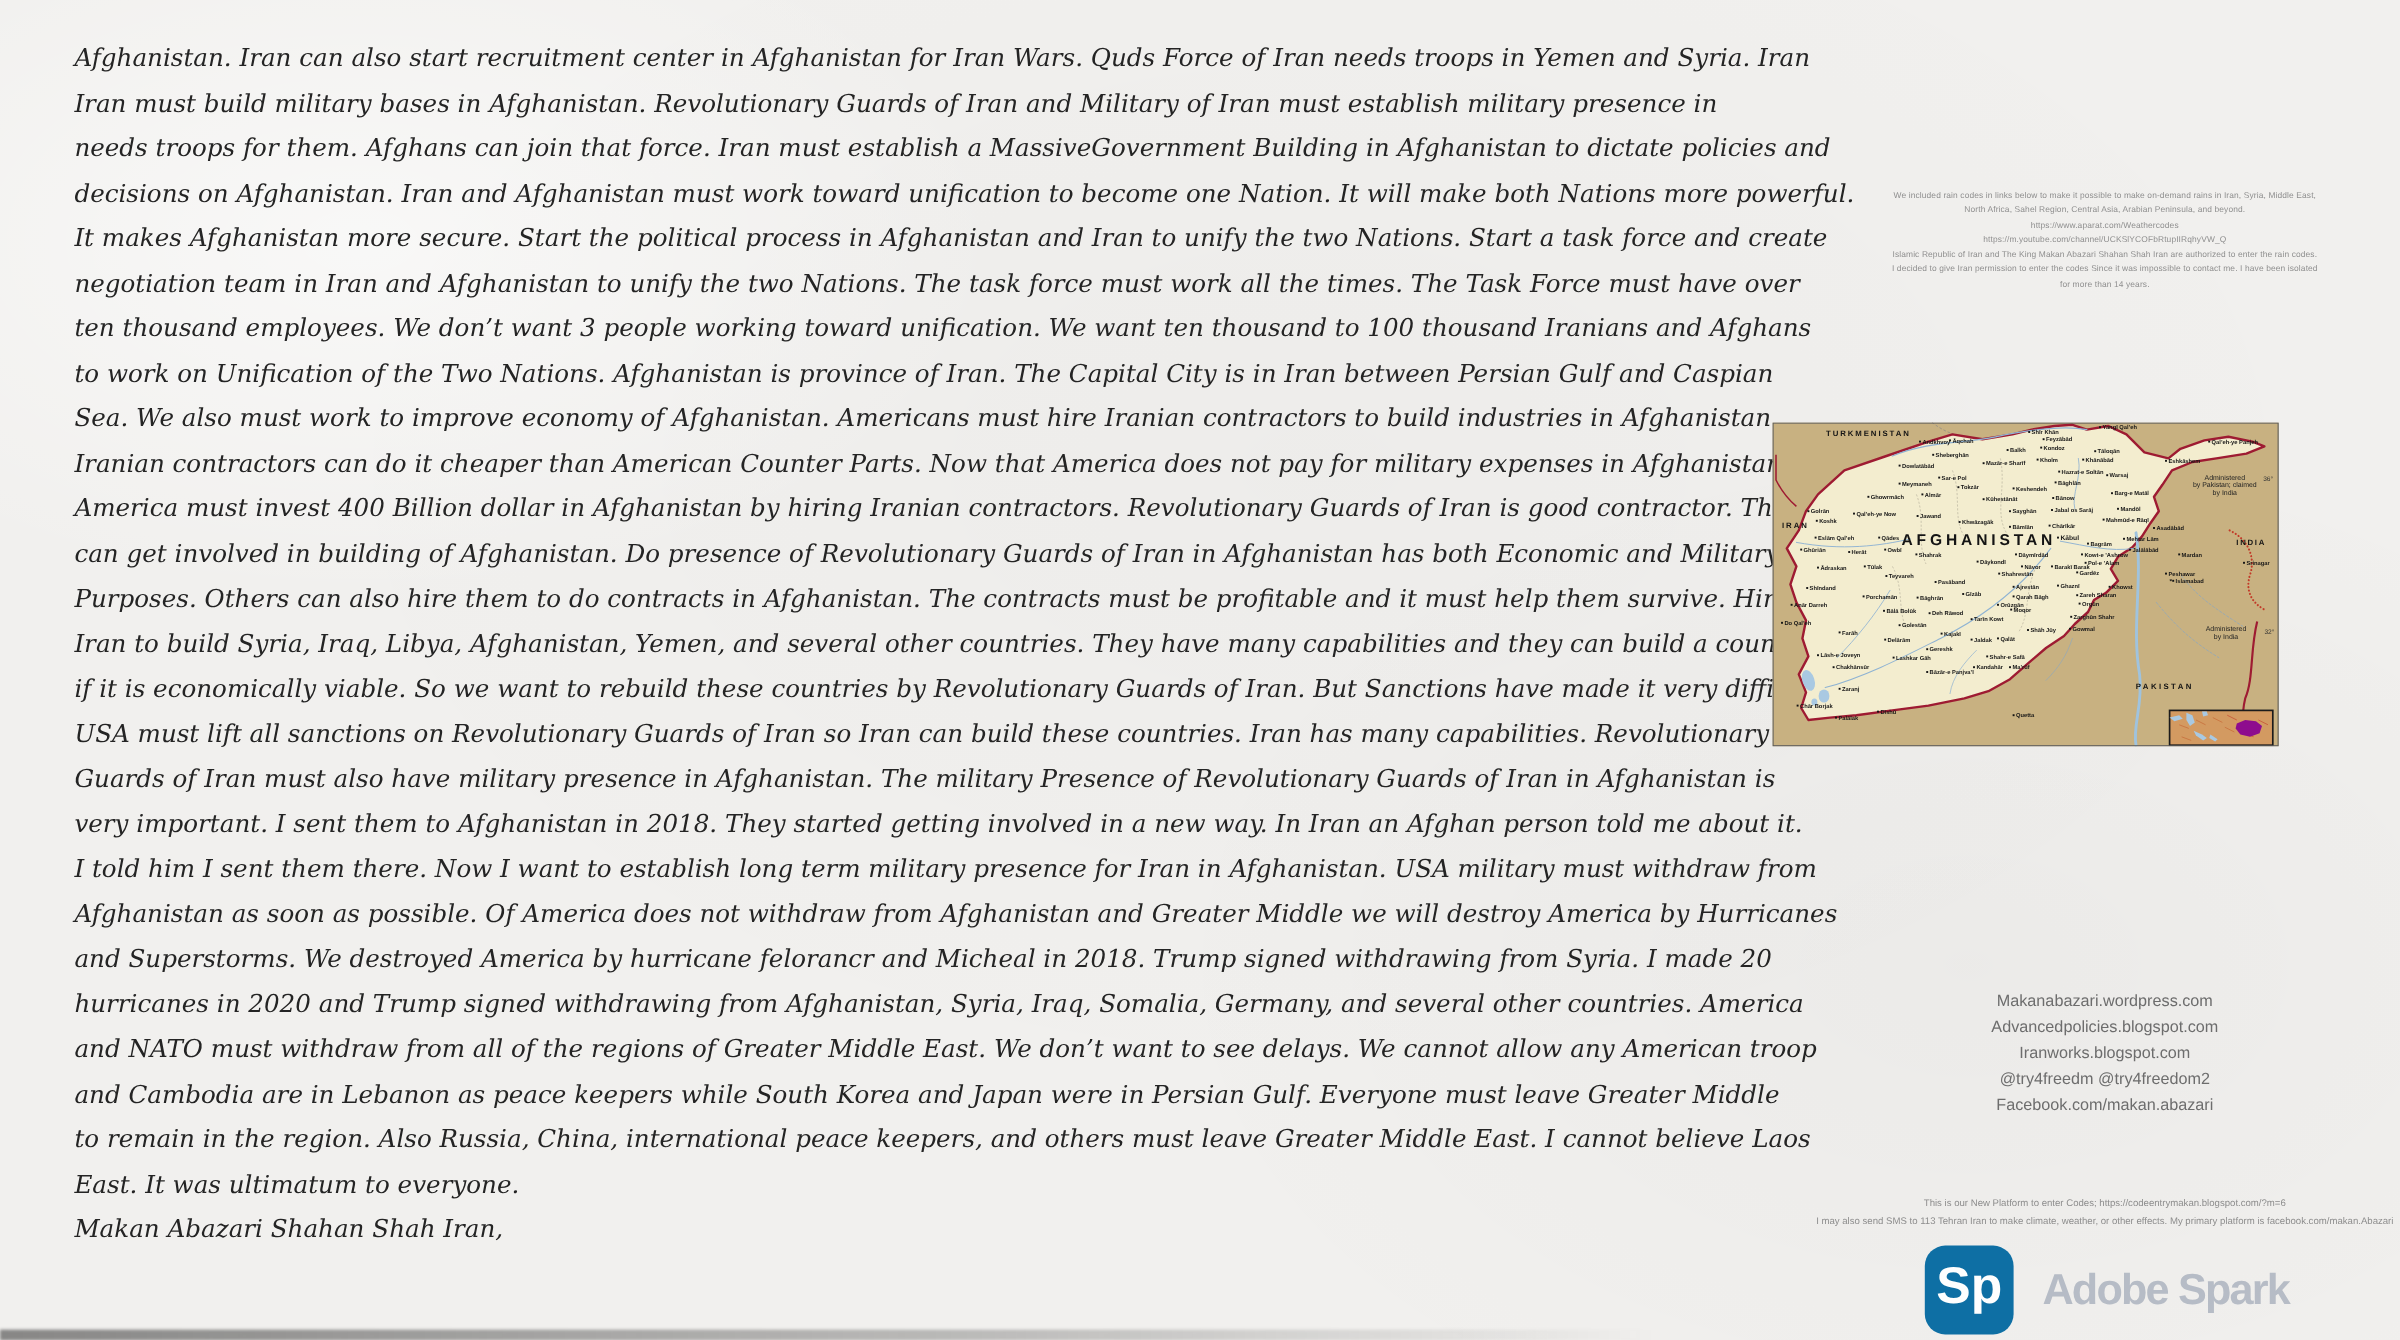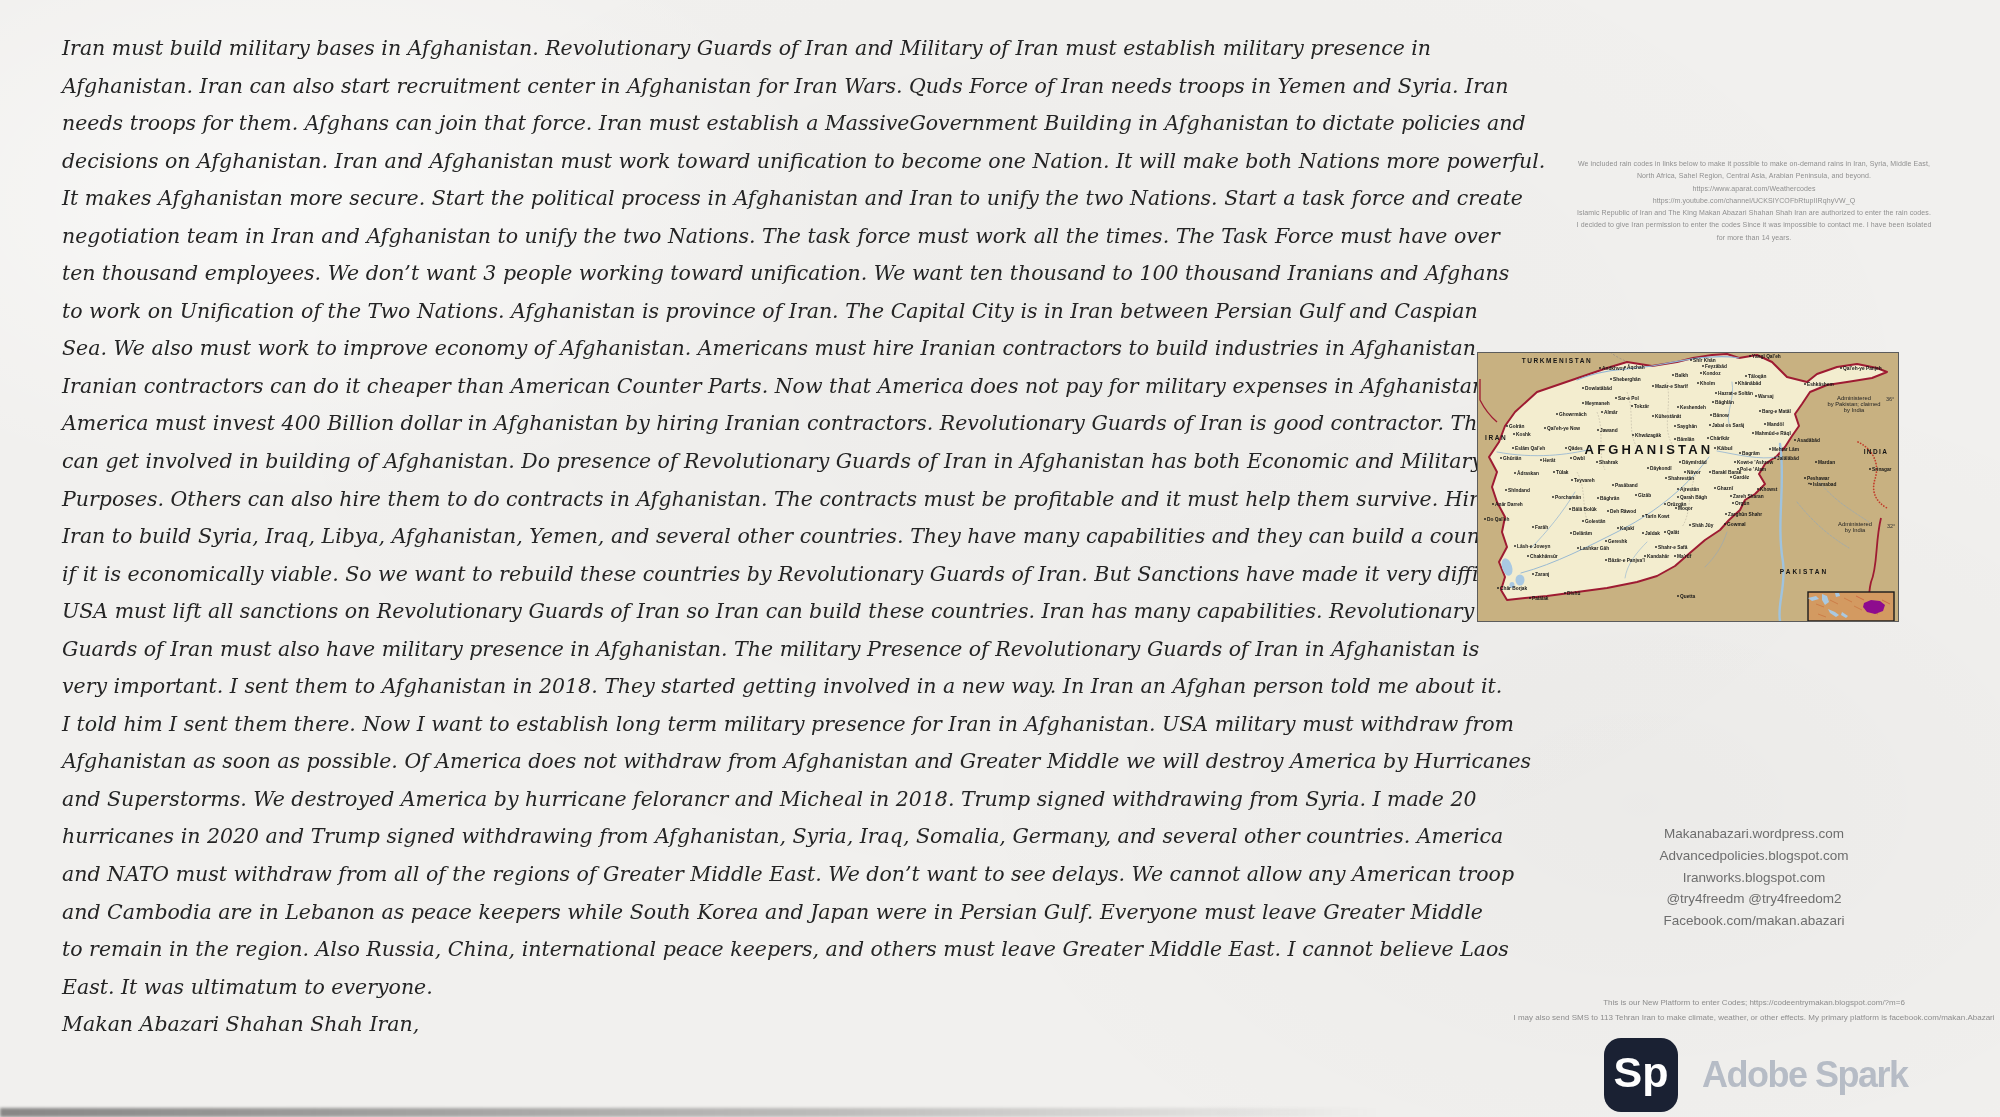--- a/index.html
+++ b/index.html
@@ -21,42 +21,42 @@
   .text-line{white-space:nowrap;}
   .rc{position:absolute;left:1504px;width:500px;text-align:center;}
   #notes-top{top:158px;font-size:7px;line-height:12.3px;color:#8f8f8f;letter-spacing:.1px;}
   #links{top:823px;font-size:13.5px;line-height:21.8px;color:#6d6d6d;}
   #notes-bottom{top:995px;font-size:8px;line-height:15.2px;color:#8d8d8d;}
   .note-line,.link-line{white-space:nowrap;}
   #map-wrap{position:absolute;left:1477px;top:352px;width:422px;height:270px;}
   #map-svg{display:block;}
   .watermark-badge{
     position:absolute;left:1604px;top:1038px;width:74px;height:74px;border-radius:17px;
-    background:#0f172a;color:#ffffff;display:flex;align-items:center;justify-content:center;
+    background:#0369a1;color:#ffffff;display:flex;align-items:center;justify-content:center;
     font-weight:bold;font-size:43px;opacity:.95;
   }
   .watermark-badge span{position:relative;top:-3px;}
   .watermark-brand{
     position:absolute;left:1702px;top:1038px;height:74px;display:flex;align-items:center;
     font-weight:bold;font-size:36px;letter-spacing:-1.5px;color:#b4bac4;opacity:.95;text-align:right;
   }
   .bottom-shadow{
     position:absolute;left:0;bottom:0;width:1500px;height:9px;
     background:linear-gradient(to right, rgba(30,30,30,.5), rgba(30,30,30,.25) 55%, rgba(30,30,30,0) 92%);
     filter:blur(1.5px);
   }
 </style>
 </head>
 <body>
 
 <div class="page">
 
   <div class="main-text">
+      <div class="text-line">Afghanistan. Iran can also start recruitment center in Afghanistan for Iran Wars. Quds Force of Iran needs troops in Yemen and Syria. Iran</div>
       <div class="text-line">Iran must build military bases in Afghanistan. Revolutionary Guards of Iran and Military of Iran must establish military presence in</div>
-      <div class="text-line">Afghanistan. Iran can also start recruitment center in Afghanistan for Iran Wars. Quds Force of Iran needs troops in Yemen and Syria. Iran</div>
       <div class="text-line">needs troops for them. Afghans can join that force. Iran must establish a MassiveGovernment Building in Afghanistan to dictate policies and</div>
       <div class="text-line">decisions on Afghanistan. Iran and Afghanistan must work toward unification to become one Nation. It will make both Nations more powerful.</div>
       <div class="text-line">It makes Afghanistan more secure. Start the political process in Afghanistan and Iran to unify the two Nations. Start a task force and create</div>
       <div class="text-line">negotiation team in Iran and Afghanistan to unify the two Nations. The task force must work all the times. The Task Force must have over</div>
       <div class="text-line">ten thousand employees. We don’t want 3 people working toward unification. We want ten thousand to 100 thousand Iranians and Afghans</div>
       <div class="text-line">to work on Unification of the Two Nations. Afghanistan is province of Iran. The Capital City is in Iran between Persian Gulf and Caspian</div>
       <div class="text-line">Sea. We also must work to improve economy of Afghanistan. Americans must hire Iranian contractors to build industries in Afghanistan.</div>
       <div class="text-line">Iranian contractors can do it cheaper than American Counter Parts. Now that America does not pay for military expenses in Afghanistan</div>
       <div class="text-line">America must invest 400 Billion dollar in Afghanistan by hiring Iranian contractors. Revolutionary Guards of Iran is good contractor. They</div>
       <div class="text-line">can get involved in building of Afghanistan. Do presence of Revolutionary Guards of Iran in Afghanistan has both Economic and Military</div>

